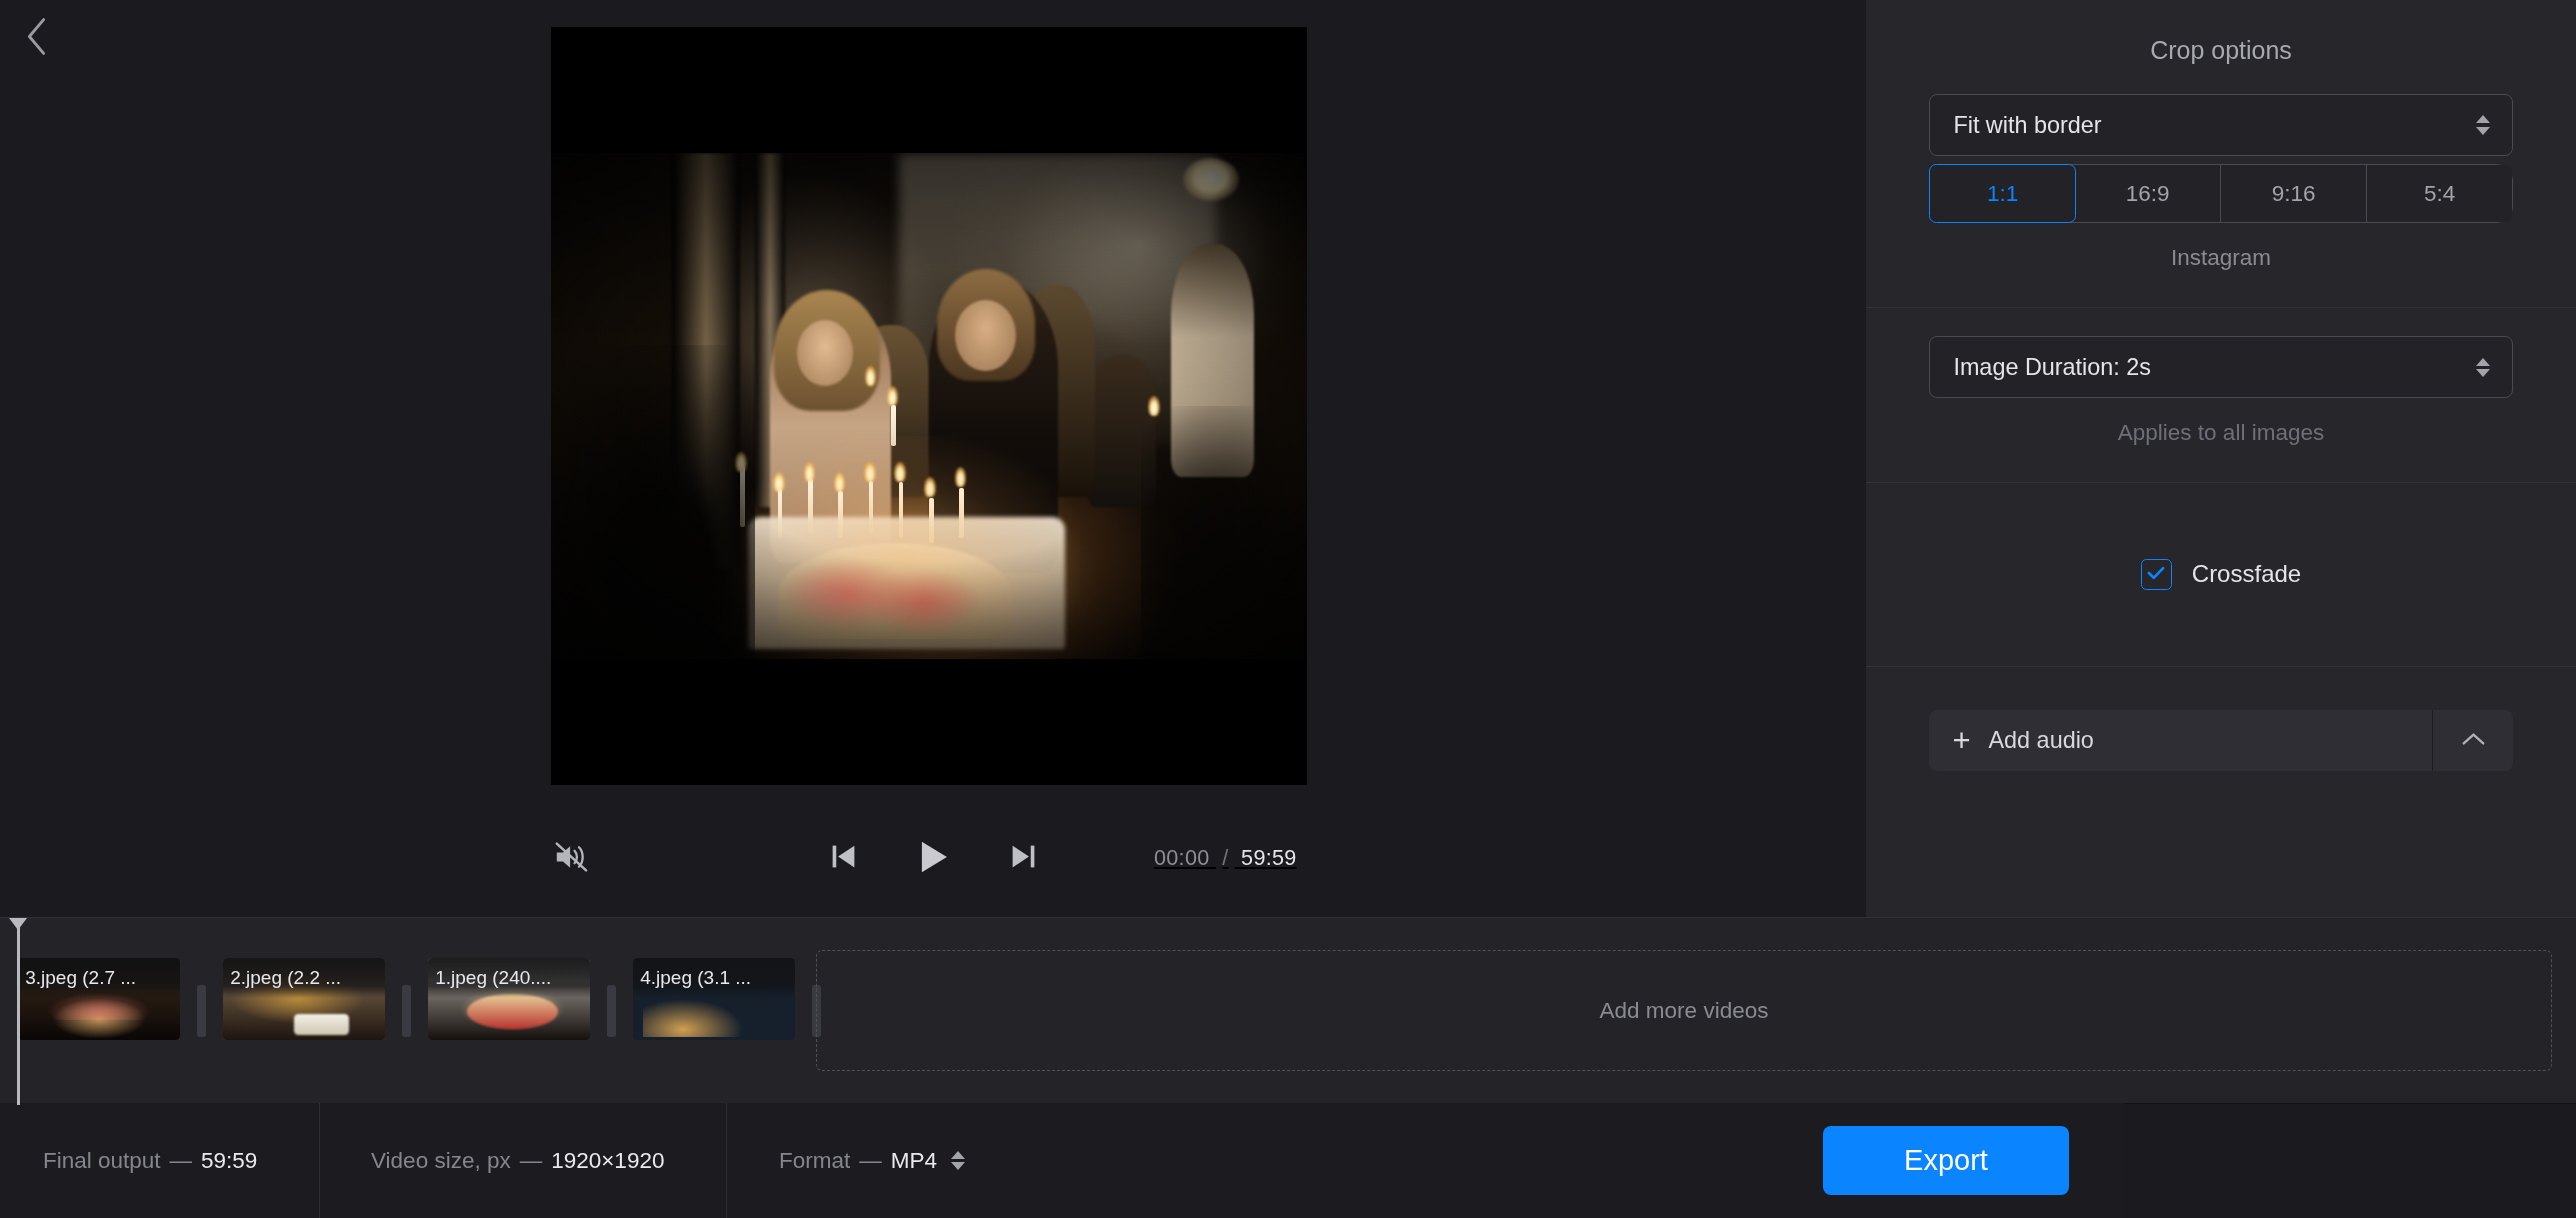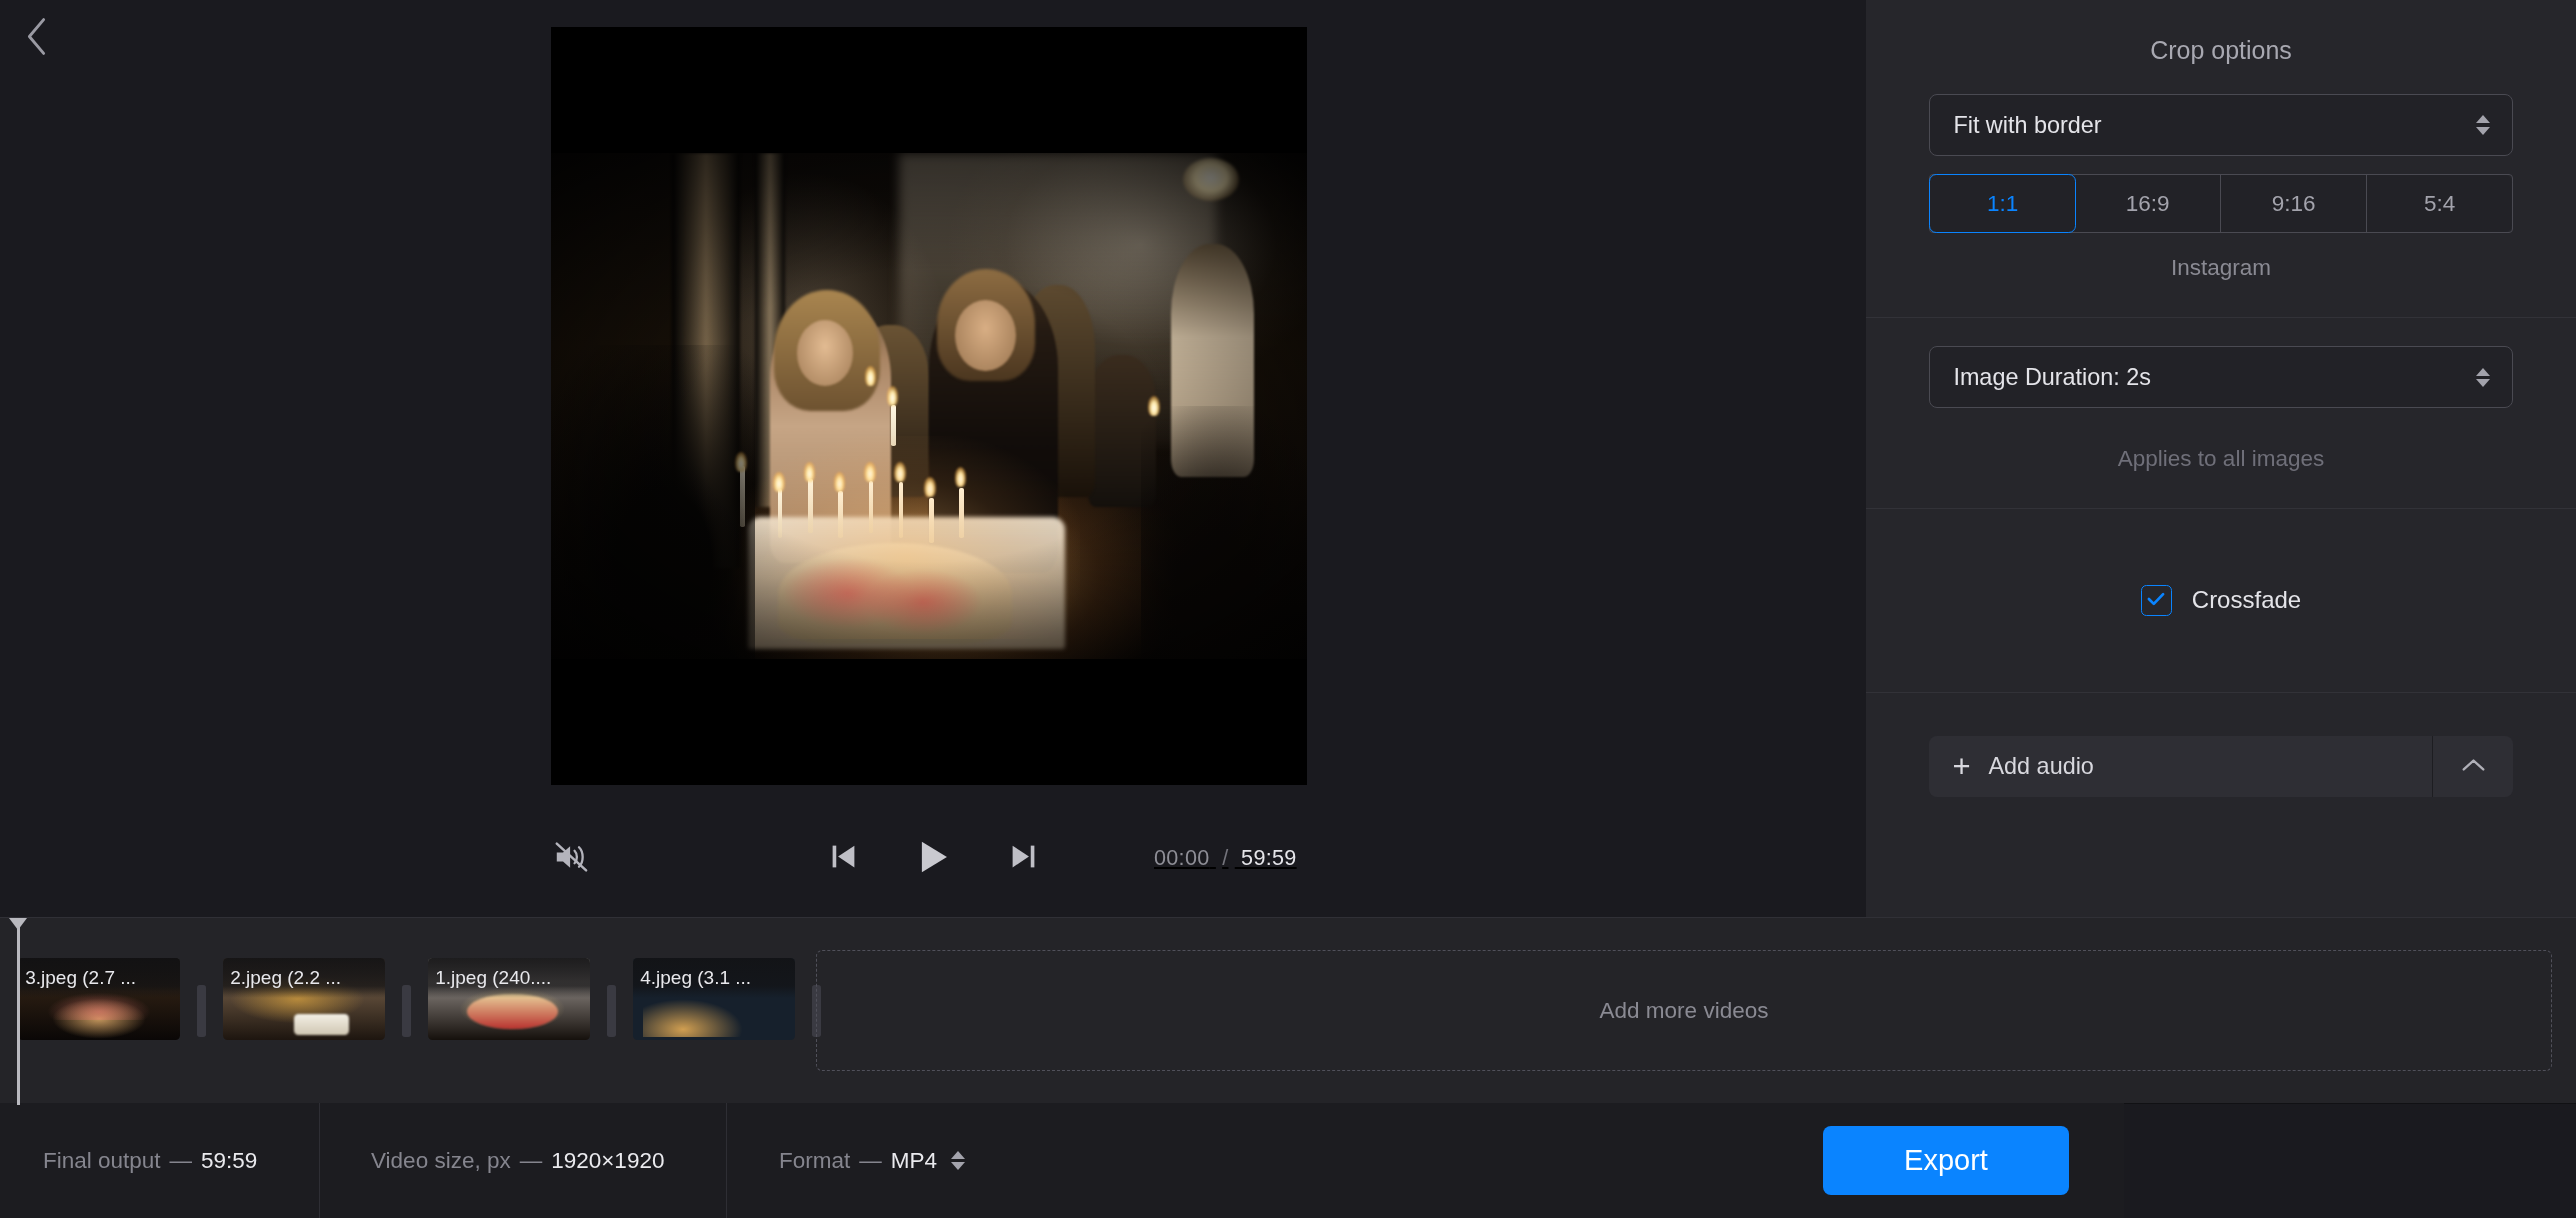--- a/index.html
+++ b/index.html
@@ -390,38 +390,38 @@
 
   .rp-title {
     text-align: center;
     color: #a8a8b1;
     font-size: 25px;
     padding: 36px 0 0;
   }
 
   .select-box {
     position: relative;
-    margin: 29px 63px 16px;
+    margin: 29px 63px 0;
     height: 62px;
     border: 0.9px solid #4a4a52;
     border-radius: 8px;
     background: #222227;
     display: flex; align-items: center;
     padding: 0 23.4px;
     cursor: pointer;
   }
   .select-box .sv { color: #e4e4e9; font-size: 23.4px; }
   .select-box .stepper { position: absolute; right: 21.6px; margin-left: 0; }
 
   .segctl {
-    margin: 18px 63px 0;
+    margin: 8px 63px 0;
     height: 59px;
     display: flex;
     border: 0.9px solid #4a4a52;
-    border-radius: 4px;
+    border-radius: 16px;
     overflow: visible;
   }
   .seg {
     flex: 1;
     display: flex; align-items: center; justify-content: center;
     color: #a3a3ac;
     font-size: 22.5px;
     cursor: pointer;
     border-right: 0.9px solid #4a4a52;
     background: #222227;

